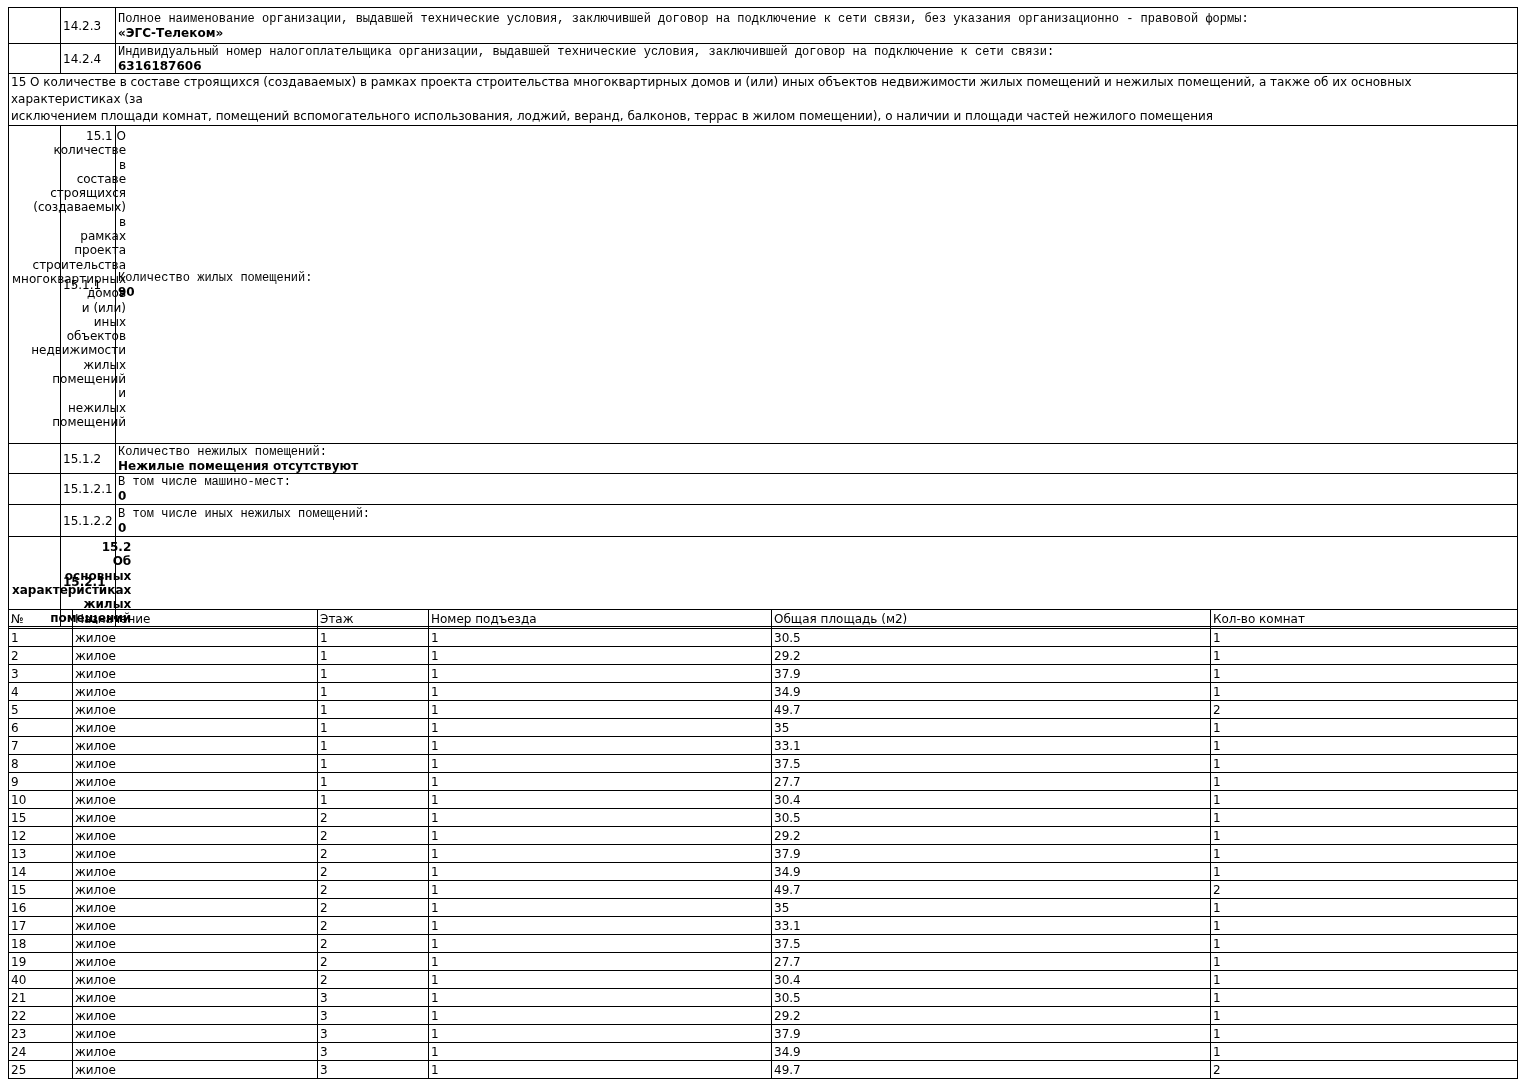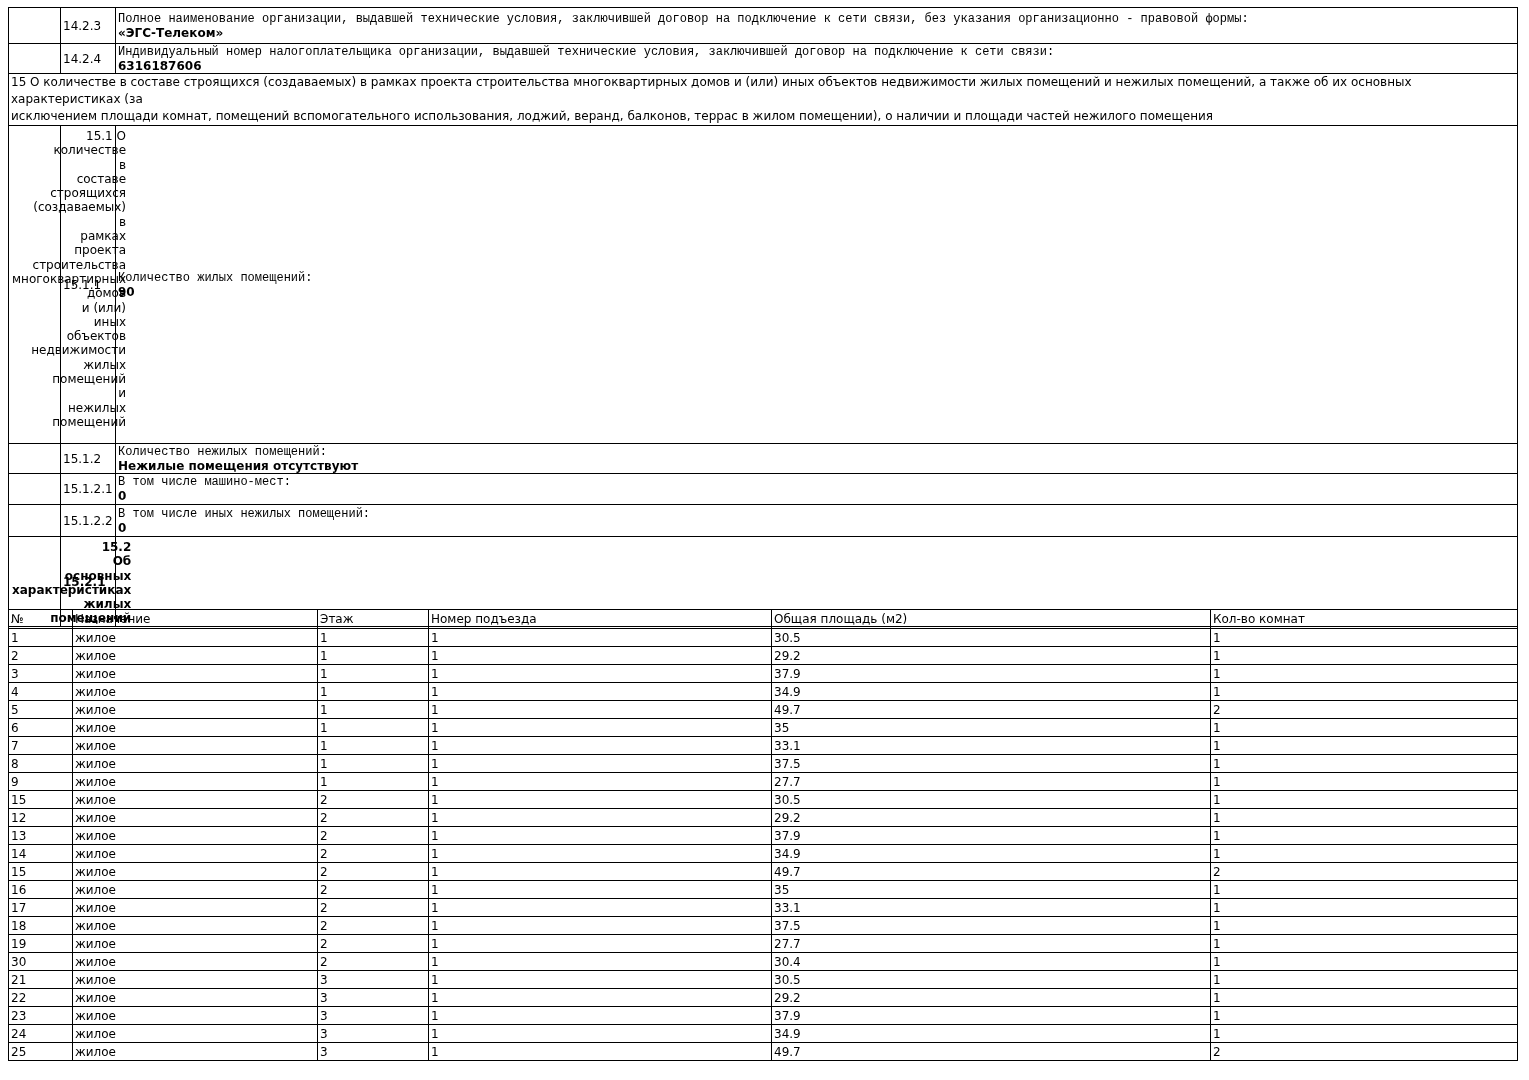--- a/index.html
+++ b/index.html
@@ -245,20 +245,28 @@
         </tr>
         <tr>
           <td>9</td>
           <td>жилое</td>
           <td>1</td>
           <td>1</td>
           <td>27.7</td>
           <td>1</td>
         </tr>
         <tr>
+          <td>10</td>
+          <td>жилое</td>
+          <td>1</td>
+          <td>1</td>
+          <td>30.4</td>
+          <td>1</td>
+        </tr>
+        <tr>
           <td>15</td>
           <td>жилое</td>
           <td>2</td>
           <td>1</td>
           <td>30.5</td>
           <td>1</td>
         </tr>
         <tr>
           <td>12</td>
           <td>жилое</td>
@@ -317,21 +325,21 @@
         </tr>
         <tr>
           <td>19</td>
           <td>жилое</td>
           <td>2</td>
           <td>1</td>
           <td>27.7</td>
           <td>1</td>
         </tr>
         <tr>
-          <td>30</td>
+          <td>40</td>
           <td>жилое</td>
           <td>2</td>
           <td>1</td>
           <td>30.4</td>
           <td>1</td>
         </tr>
         <tr>
           <td>21</td>
           <td>жилое</td>
           <td>3</td>

